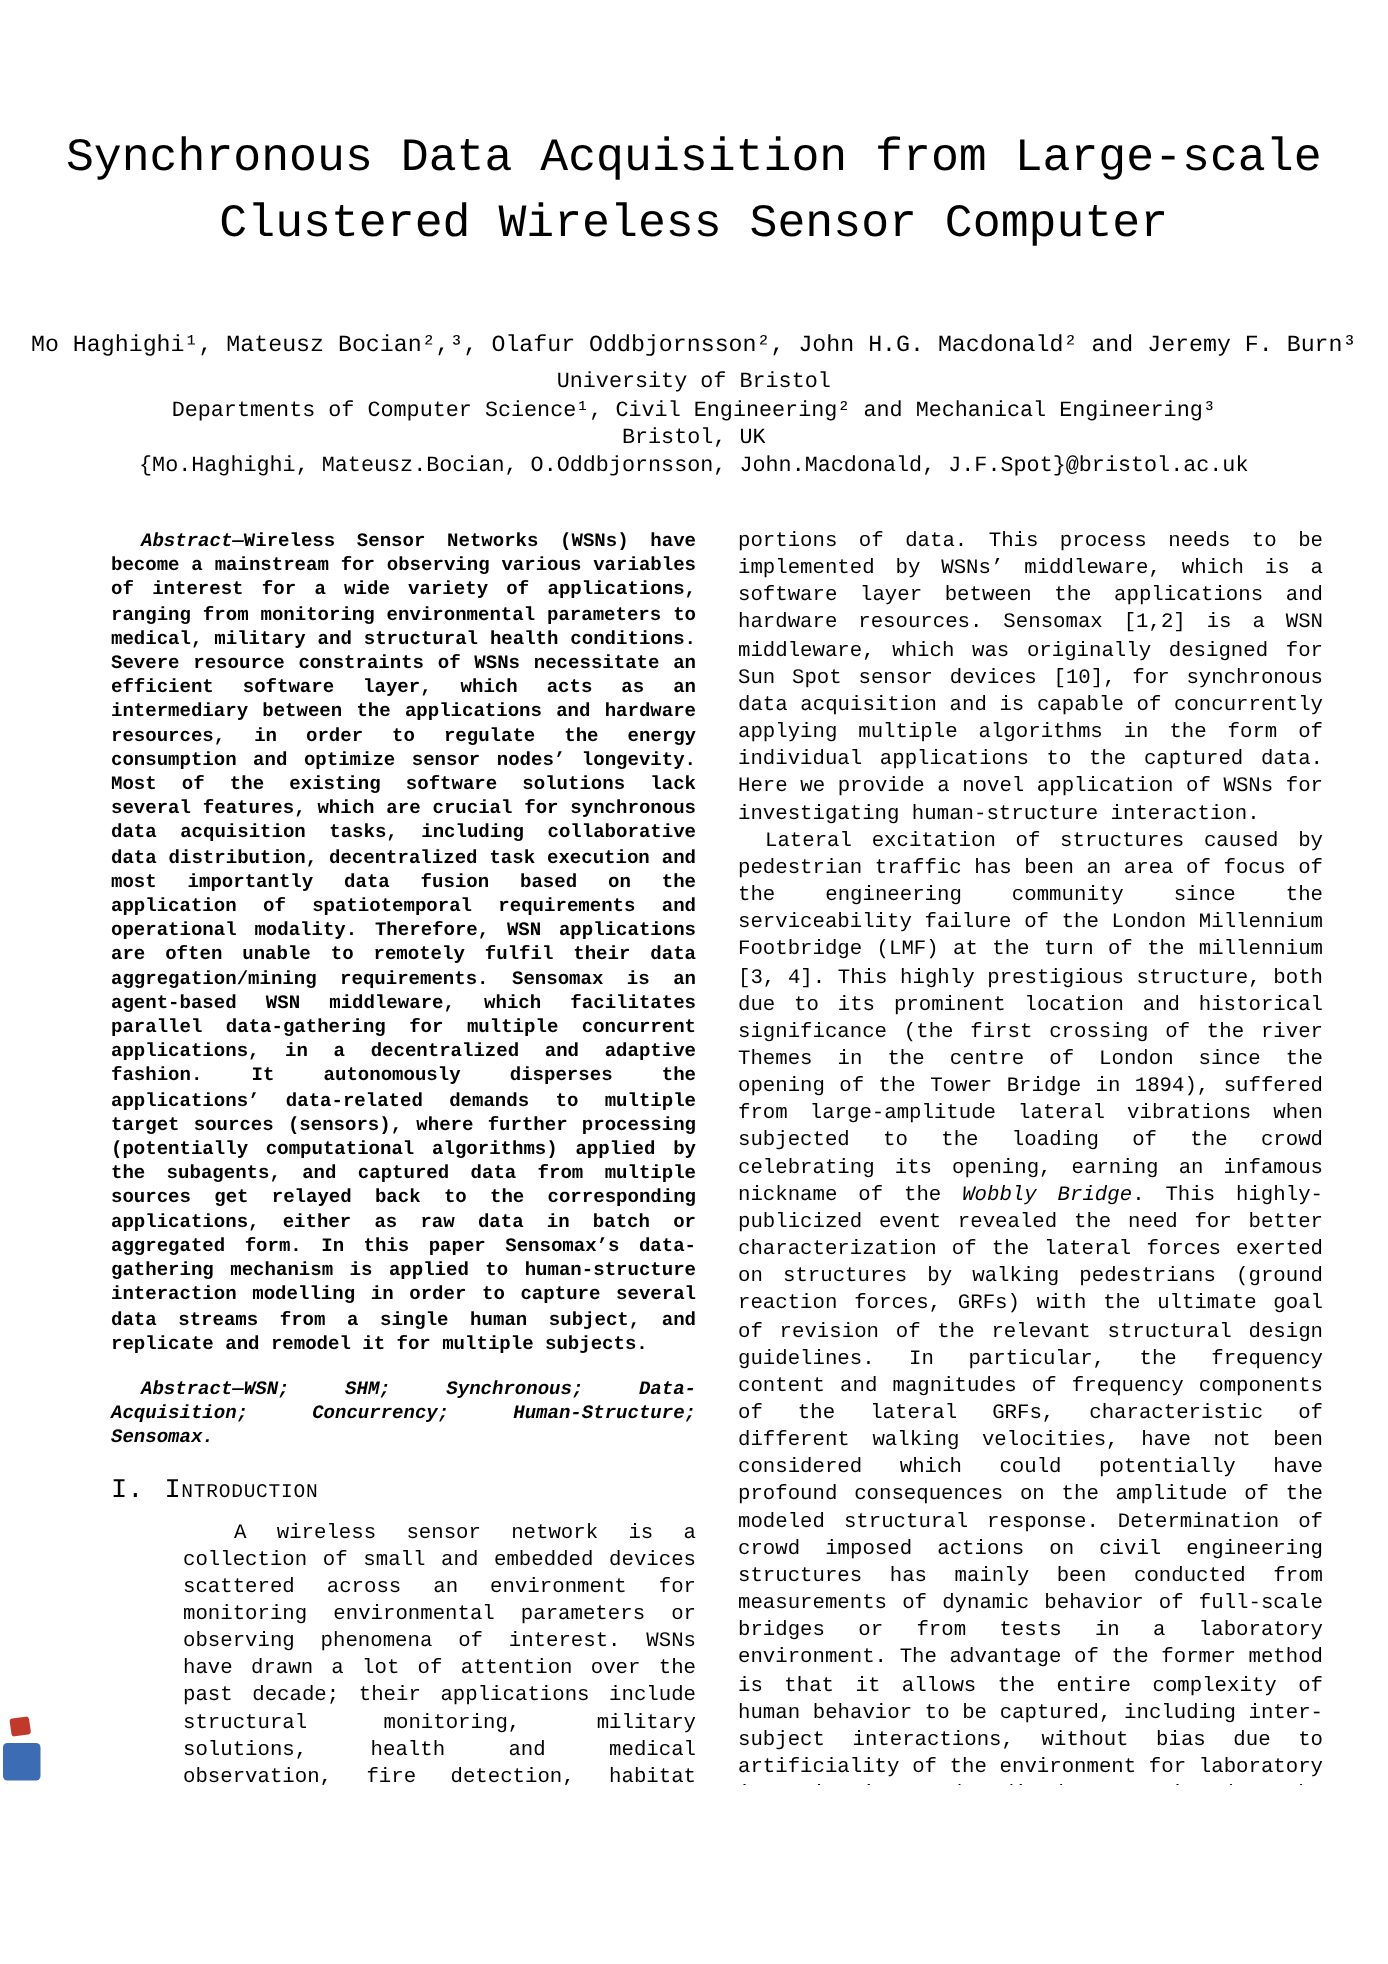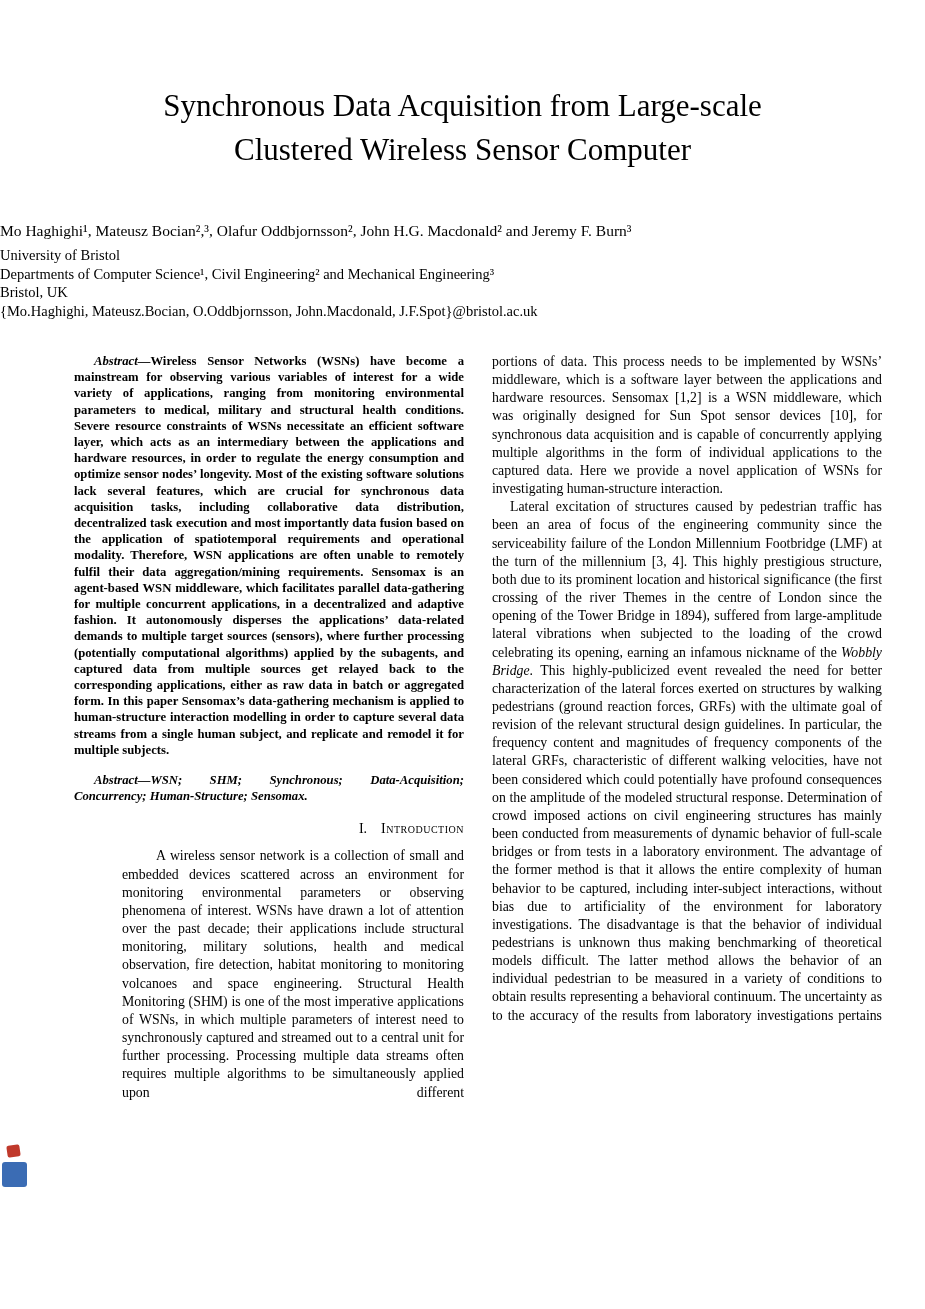--- a/index.html
+++ b/index.html
@@ -2,39 +2,39 @@
 <html><head>
 <meta charset="utf-8">
 <style>
   html, body { margin: 0; padding: 0; background: #ffffff; }
   .page {
     position: relative;
     width: 925px;
     height: 1190px;
     background: #ffffff;
     color: #000000;
-    font-family: Liberation Serif, serif;
+    font-family: Liberation Mono, monospace;
     overflow: hidden;
   }
   .title {
     position: absolute;
     top: 84px;
     left: 0;
     width: 100%;
     text-align: center;
     font-size: 31px;
     line-height: 44px;
     font-weight: 400;
   }
   .authors {
     position: absolute;
     top: 220px;
     left: 0;
     width: 100%;
-    text-align: left;
+    text-align: center;
   }
   .author-names { font-size: 15.5px; line-height: 21px; margin-bottom: 5px; }
   .affil { font-size: 14.5px; line-height: 18.5px; }
   .cols {
     position: absolute;
     top: 353px;
     left: 74px;
     width: 808px;
     display: flex;
     gap: 28px;
@@ -50,22 +50,22 @@
   .keywords {
     font-weight: bold;
     font-style: italic;
     font-size: 12.7px;
     line-height: 16.2px;
     text-indent: 20px;
     margin-top: 14px;
   }
   .section-heading {
     font-weight: 400;
-    text-align: right;
-    font-size: 14px;
+    text-align: left;
+    font-size: 18px;
     margin: 17px 0 10px 0;
   }
   .heading-num { margin-right: 14px; }
   .sc { font-variant: small-caps; letter-spacing: 0.5px; }
   .body-text { font-size: 13.8px; line-height: 18.15px; }
   .indent-lg { text-indent: 34px; margin-left: 48px; }
   .indent-sm { text-indent: 18px; }
   .cont { text-align-last: justify; }
   .ital { font-style: italic; }
   .watermark { position: absolute; left: 2px; bottom: 3px; width: 30px; height: 42px; }

